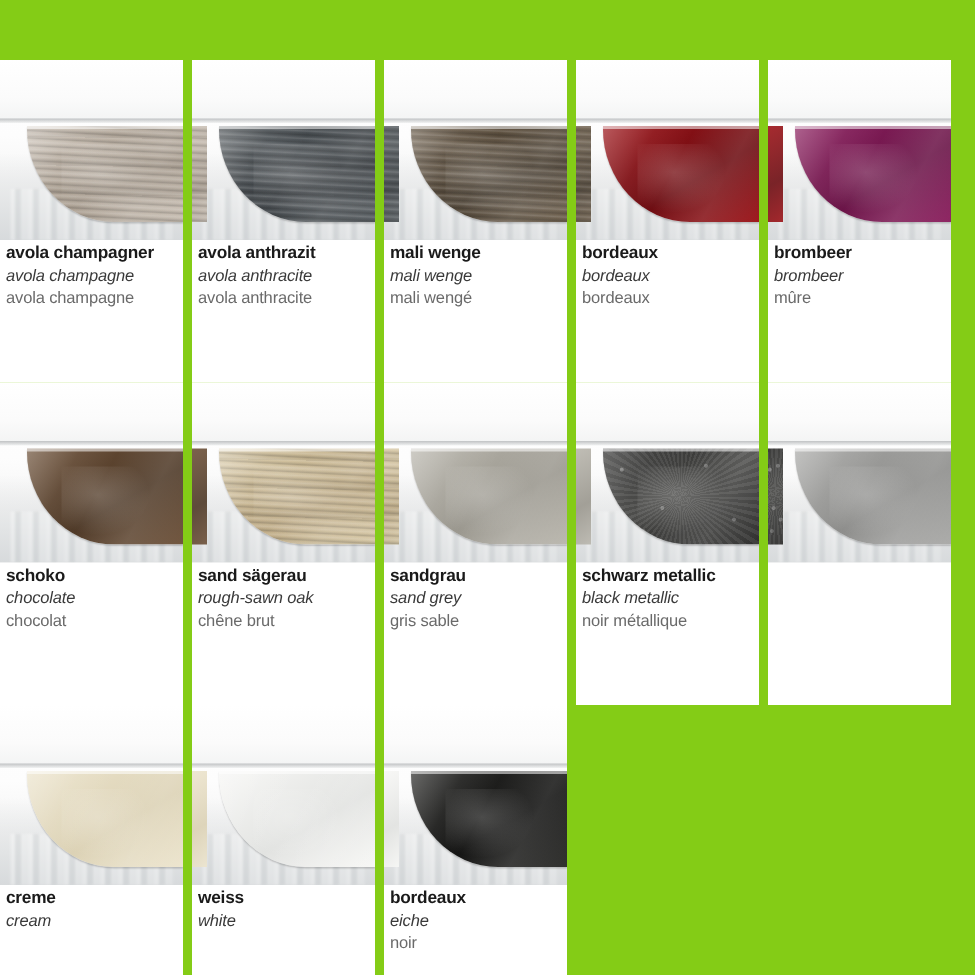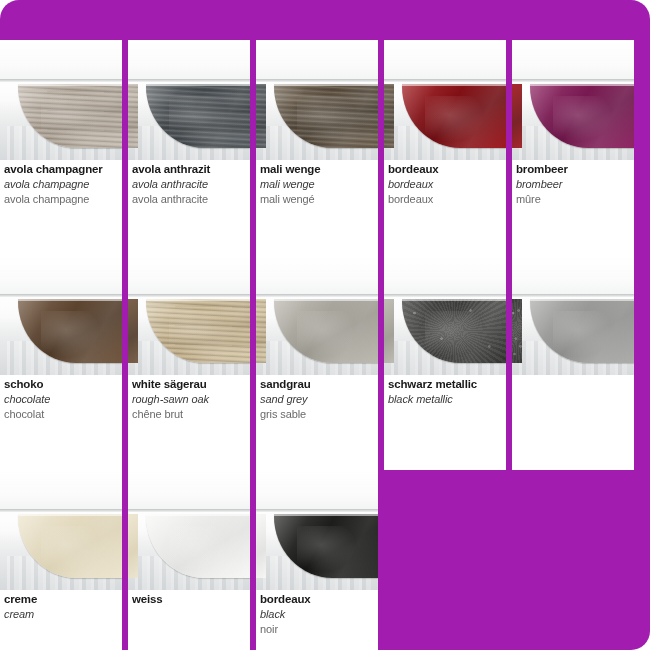--- a/index.html
+++ b/index.html
@@ -2,21 +2,21 @@
 <html><head>
 <meta charset="utf-8">
 <style>
   html,body{margin:0;padding:0;}
   body{
     width:650px;height:650px;overflow:hidden;
     background:#ffffff;
     font-family:"Liberation Sans",sans-serif;
     -webkit-font-smoothing:antialiased;
   }
-  #board{position:relative;width:650px;height:650px;background:#a21caf;border-radius:19px;}
+  #board{position:relative;width:650px;height:650px;background:#84cc16;}
 
   
   .row{position:absolute;left:0;width:650px;height:215px;}
   .cell{
     position:absolute;top:0;width:122px;height:215px;
     overflow:hidden;background:#ffffff;
   }
 
   
   .photo{
@@ -212,21 +212,21 @@
           <div class="band"></div>
           <div class="sliver" style="background: linear-gradient(150deg, rgb(109, 81, 57) 0%, rgb(78, 57, 39) 58%, rgb(109, 81, 57) 100%);"></div>
           <div class="swatch">
             <div class="base" style="background: repeating-linear-gradient(3deg, rgba(0, 0, 0, 0) 0px, rgba(0, 0, 0, 0.16) 1px, rgba(0, 0, 0, 0) 2.6px, rgba(255, 255, 255, 0.13) 3.6px, rgba(0, 0, 0, 0) 5px), repeating-linear-gradient(1deg, rgba(0, 0, 0, 0.07) 0px, rgba(0, 0, 0, 0) 7px, rgba(255, 255, 255, 0.08) 13px, rgba(0, 0, 0, 0) 19px), linear-gradient(160deg, rgb(216, 201, 166) 0%, rgb(189, 169, 131) 62%, rgb(216, 201, 166) 100%);"></div>
             <div class="refl"></div>
             <div class="gloss"></div>
             <div class="topedge"></div>
           </div>
         </div>
         <div class="caption">
-          <div class="l1">white sägerau</div>
+          <div class="l1">sand sägerau</div>
           <div class="l2">rough-sawn oak</div>
           <div class="l3">chêne brut</div>
         </div>
       </div>
       <div class="cell" style="left: 256px;">
         <div class="photo">
           <div class="room"></div>
           <div class="band"></div>
           <div class="sliver" style="background: repeating-linear-gradient(3deg, rgba(0, 0, 0, 0) 0px, rgba(0, 0, 0, 0.16) 1px, rgba(0, 0, 0, 0) 2.6px, rgba(255, 255, 255, 0.13) 3.6px, rgba(0, 0, 0, 0) 5px), repeating-linear-gradient(1deg, rgba(0, 0, 0, 0.07) 0px, rgba(0, 0, 0, 0) 7px, rgba(255, 255, 255, 0.08) 13px, rgba(0, 0, 0, 0) 19px), linear-gradient(160deg, rgb(216, 201, 166) 0%, rgb(189, 169, 131) 62%, rgb(216, 201, 166) 100%);"></div>
           <div class="swatch">
@@ -250,20 +250,21 @@
           <div class="swatch">
             <div class="base" style="background: radial-gradient(circle at 12% 22%, rgba(255, 255, 255, 0.3) 0px, rgba(255, 255, 255, 0.3) 1px, rgba(0, 0, 0, 0) 1.6px), radial-gradient(circle at 38% 62%, rgba(255, 255, 255, 0.26) 0px, rgba(255, 255, 255, 0.26) 1px, rgba(0, 0, 0, 0) 1.6px), radial-gradient(circle at 66% 18%, rgba(255, 255, 255, 0.24) 0px, rgba(255, 255, 255, 0.24) 1px, rgba(0, 0, 0, 0) 1.6px), radial-gradient(circle at 84% 74%, rgba(255, 255, 255, 0.22) 0px, rgba(255, 255, 255, 0.22) 1px, rgba(0, 0, 0, 0) 1.6px), radial-gradient(circle at 26% 86%, rgba(255, 255, 255, 0.2) 0px, rgba(255, 255, 255, 0.2) 1px, rgba(0, 0, 0, 0) 1.6px), repeating-conic-gradient(rgba(255, 255, 255, 0.06) 0deg, rgba(255, 255, 255, 0.06) 3deg, rgba(0, 0, 0, 0.06) 3deg, rgba(0, 0, 0, 0.06) 6deg), linear-gradient(150deg, rgb(43, 43, 42) 0%, rgb(74, 74, 72) 45%, rgb(43, 43, 42) 100%);"></div>
             <div class="refl"></div>
             <div class="gloss"></div>
             <div class="topedge"></div>
           </div>
         </div>
         <div class="caption">
           <div class="l1">schwarz metallic</div>
           <div class="l2">black metallic</div>
+          <div class="l3">noir métallique</div>
         </div>
       </div>
       <div class="cell" style="left: 512px;">
         <div class="photo">
           <div class="room"></div>
           <div class="band"></div>
           <div class="sliver" style="background: radial-gradient(circle at 12% 22%, rgba(255, 255, 255, 0.3) 0px, rgba(255, 255, 255, 0.3) 1px, rgba(0, 0, 0, 0) 1.6px), radial-gradient(circle at 38% 62%, rgba(255, 255, 255, 0.26) 0px, rgba(255, 255, 255, 0.26) 1px, rgba(0, 0, 0, 0) 1.6px), radial-gradient(circle at 66% 18%, rgba(255, 255, 255, 0.24) 0px, rgba(255, 255, 255, 0.24) 1px, rgba(0, 0, 0, 0) 1.6px), radial-gradient(circle at 84% 74%, rgba(255, 255, 255, 0.22) 0px, rgba(255, 255, 255, 0.22) 1px, rgba(0, 0, 0, 0) 1.6px), radial-gradient(circle at 26% 86%, rgba(255, 255, 255, 0.2) 0px, rgba(255, 255, 255, 0.2) 1px, rgba(0, 0, 0, 0) 1.6px), repeating-conic-gradient(rgba(255, 255, 255, 0.06) 0deg, rgba(255, 255, 255, 0.06) 3deg, rgba(0, 0, 0, 0.06) 3deg, rgba(0, 0, 0, 0.06) 6deg), linear-gradient(150deg, rgb(43, 43, 42) 0%, rgb(74, 74, 72) 45%, rgb(43, 43, 42) 100%);"></div>
           <div class="swatch">
             <div class="base" style="background: linear-gradient(150deg, rgb(169, 169, 167) 0%, rgb(141, 141, 139) 58%, rgb(169, 169, 167) 100%);"></div>
             <div class="refl"></div>
@@ -297,34 +298,35 @@
           <div class="sliver" style="background: linear-gradient(150deg, rgb(236, 228, 205) 0%, rgb(220, 210, 181) 58%, rgb(236, 228, 205) 100%);"></div>
           <div class="swatch">
             <div class="base" style="background: linear-gradient(150deg, rgb(247, 247, 245) 0%, rgb(226, 227, 225) 58%, rgb(247, 247, 245) 100%);"></div>
             <div class="refl"></div>
             <div class="gloss"></div>
             <div class="topedge"></div>
           </div>
         </div>
         <div class="caption">
           <div class="l1">weiss</div>
+          <div class="l2">white</div>
         </div>
       </div>
       <div class="cell" style="left: 256px;">
         <div class="photo">
           <div class="room"></div>
           <div class="band"></div>
           <div class="sliver" style="background: linear-gradient(150deg, rgb(247, 247, 245) 0%, rgb(226, 227, 225) 58%, rgb(247, 247, 245) 100%);"></div>
           <div class="swatch">
             <div class="base" style="background: linear-gradient(150deg, rgb(42, 42, 40) 0%, rgb(20, 20, 19) 58%, rgb(42, 42, 40) 100%);"></div>
             <div class="refl"></div>
             <div class="gloss"></div>
             <div class="topedge"></div>
           </div>
         </div>
         <div class="caption">
           <div class="l1">bordeaux</div>
-          <div class="l2">black</div>
+          <div class="l2">eiche</div>
           <div class="l3">noir</div>
         </div>
       </div>
     </div>
   </div>
 
 </body></html>

